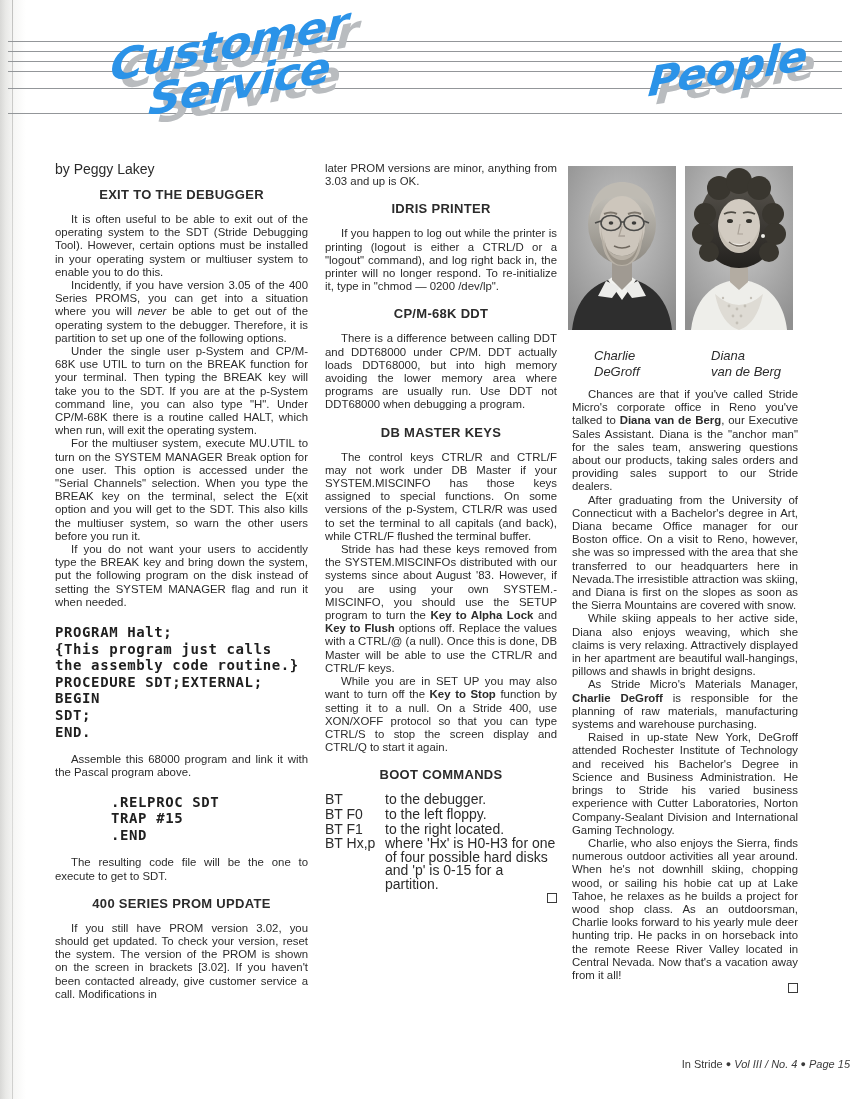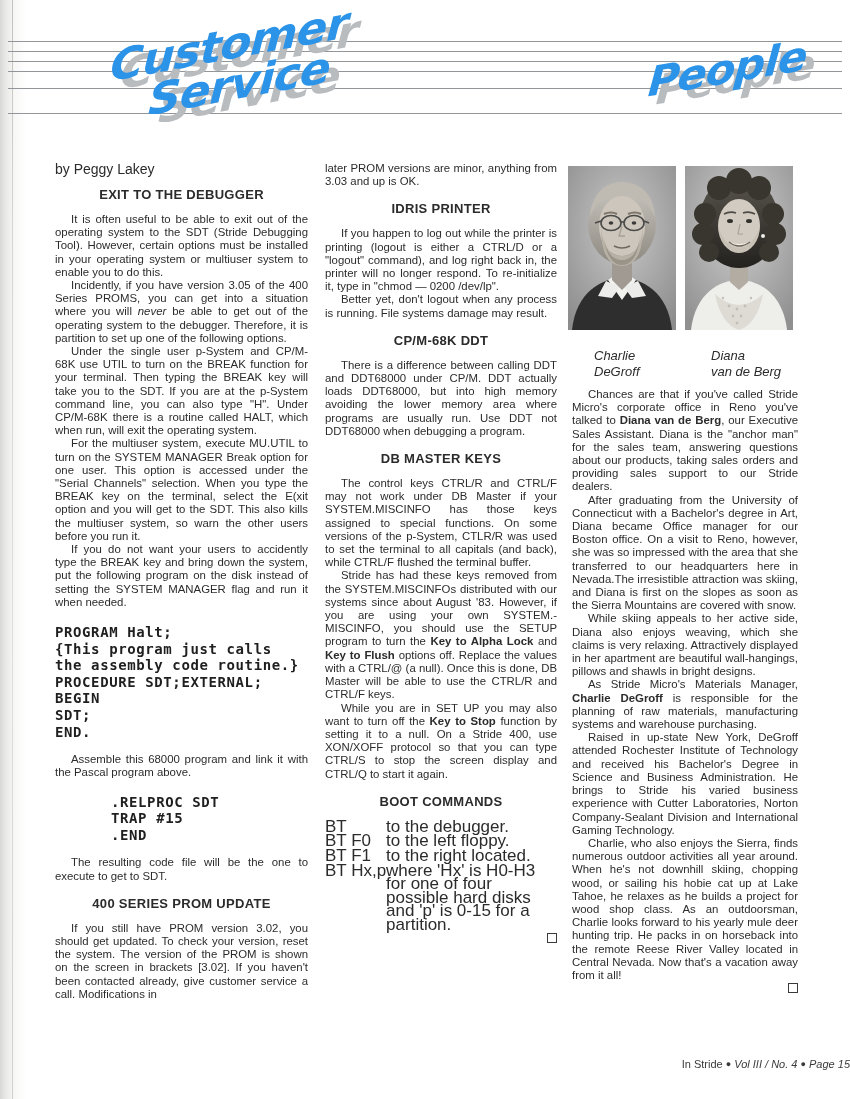--- a/index.html
+++ b/index.html
@@ -63,21 +63,21 @@
   b{font-weight:700;}
   i{font-style:italic;margin-top:8px;}
   .endmark{
     display:inline-block;width:8px;height:8px;
     border:1.4px solid #3a3a3a;background:#fff;
     vertical-align:-1px;margin-left:4px;
   }
   .endrow{text-align:right;margin-top:0;text-indent:0;}
 
   
-  .boot-table{width:100%;border-collapse:collapse;margin-top:4px;font-size:17px;line-height:13.6px;}
+  .boot-table{width:100%;border-collapse:collapse;margin-top:4px;font-size:14px;line-height:13.6px;}
   .boot-table td{vertical-align:top;padding:0 0 1px 0;}
   .boot-cmd{width:60px;white-space:nowrap;}
   .boot-desc{text-align:left;}
 
   
   .photos{position:absolute;left:568px;top:166px;width:232px;height:164px;}
   .photo{
     position:absolute;top:0;width:108px;height:164px;
     background:#9a9a9a;overflow:hidden;
   }
@@ -153,21 +153,20 @@
   <h2 class="sec">400 SERIES PROM UPDATE</h2>
 
   <p>If you still have PROM version 3.02, you should get updated. To check your version, reset the system. The version of the PROM is shown on the screen in brackets [3.02]. If you haven't been contacted already, give customer service a call. Modifications in</p>
 </div>
 
 <div class="col col2">
   <p class="noind">later PROM versions are minor, anything from 3.03 and up is OK.</p>
 
   <h2 class="sec">IDRIS PRINTER</h2>
   <p>If you happen to log out while the printer is printing (logout is either a CTRL/D or a "logout" command), and log right back in, the printer will no longer respond. To re-initialize it, type in "chmod — 0200 /dev/lp".</p>
-  <p>Better yet, don't logout when any process is running. File systems damage may result.</p>
 
   <h2 class="sec">CP/M-68K DDT</h2>
   <p>There is a difference between calling DDT and DDT68000 under CP/M. DDT actually loads DDT68000, but into high memory avoiding the lower memory area where programs are usually run. Use DDT not DDT68000 when debugging a program.</p>
 
   <h2 class="sec">DB MASTER KEYS</h2>
   <p>The control keys CTRL/R and CTRL/F may not work under DB Master if your SYSTEM.MISCINFO has those keys assigned to special functions. On some versions of the p-System, CTLR/R was used to set the terminal to all capitals (and back), while CTRL/F flushed the terminal buffer.</p>
   <p><span>Stride has had these keys removed from the SYSTEM.MISCINFOs distributed with our systems since about August '83. However, if you are using your own SYSTEM.-MISCINFO, you should use the SETUP program to turn the </span><b>Key to Alpha Lock</b><span> and </span><b>Key to Flush</b><span> options off. Replace the values with a CTRL/@ (a null). Once this is done, DB Master will be able to use the CTRL/R and CTRL/F keys.</span></p>
   <p><span>While you are in SET UP you may also want to turn off the </span><b>Key to Stop</b><span> function by setting it to a null. On a Stride 400, use XON/XOFF protocol so that you can type CTRL/S to stop the screen display and CTRL/Q to start it again.</span></p>
 
   <h2 class="sec">BOOT COMMANDS</h2>

